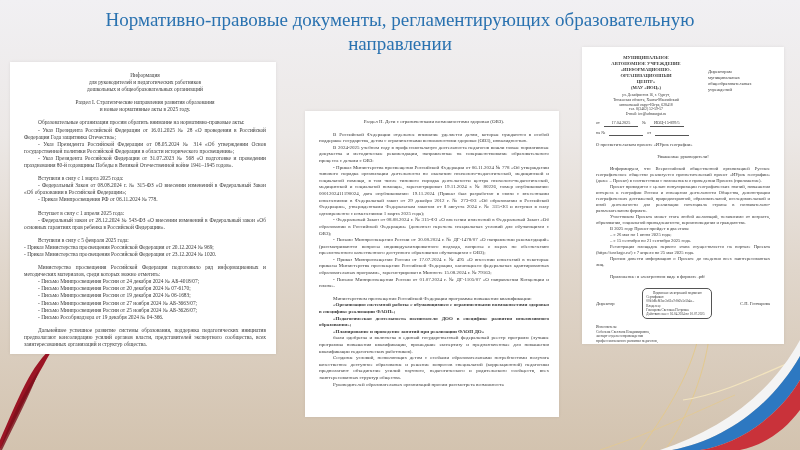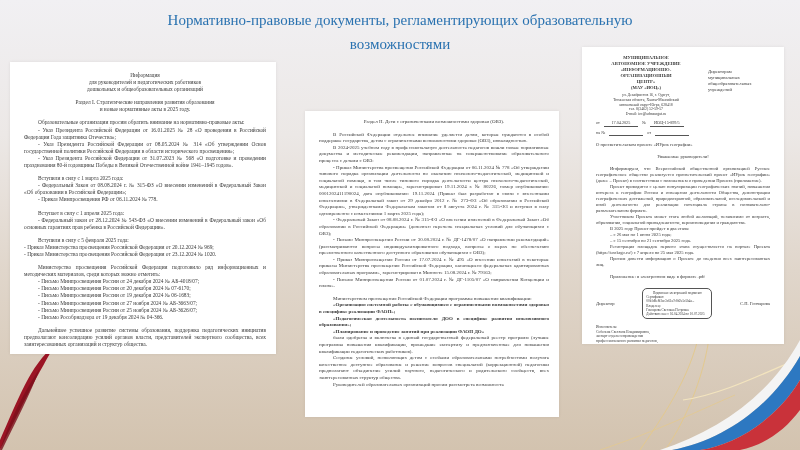--- a/index.html
+++ b/index.html
@@ -3,21 +3,21 @@
 <meta charset="utf-8">
 <style>
   html, body { margin:0; padding:0; }
   body {
     width:800px; height:450px; overflow:hidden; position:relative;
     font-family: "Liberation Serif", serif;
     background: linear-gradient(180deg, #f1f0f3 0%, #ece8e6 30%, #e0d6cb 60%, #d3c3af 100%);
   }
   .title {
     position:absolute; left:0; top:8px; width:800px; text-align:center;
-    color:#2a72b0; font-size:15px; line-height:24px;
+    color:#2a72b0; font-size:19px; line-height:24px;
   }
   .doc {
     position:absolute; background:#ffffff; color:#3a3a3a;
     box-shadow: 0 0 3px rgba(0,0,0,0.08);
     overflow:hidden; box-sizing:border-box;
     font-size:5.4px; line-height:7.1px;
   }
   .doc p { margin:0; }
   .c { text-align:center; }
   .j { text-align:justify; }
@@ -52,21 +52,21 @@
   <path d="M710 330 C 705 380, 680 430, 665 450" stroke="#e3c98f" stroke-width="1" fill="none"></path>
   <path d="M683 400 C 720 395, 760 375, 800 358" stroke="#f3e4be" stroke-width="1.2" fill="none"></path>
   <path d="M600 450 C 660 430, 700 410, 735 395" stroke="#e3c98f" stroke-width="0.8" fill="none"></path>
   <path d="M660 450 C 720 430, 770 395, 800 340 L 800 356 C 772 405, 725 440, 672 450 Z" fill="#f4f4f4"></path>
   <path d="M672 450 C 725 440, 772 405, 800 356 L 800 380 C 776 420, 735 445, 700 450 Z" fill="#2d78c1"></path>
   <path d="M700 450 C 735 445, 776 420, 800 380 L 800 410 C 785 430, 765 445, 740 450 Z" fill="#c9323a"></path>
 </svg>
 
 <div class="title">
   <div>Нормативно-правовые документы, регламентирующих образовательную</div>
-  <div>возможностями</div>
+  <div>направлении</div>
 </div>
 
 <div class="doc" id="doc-left">
   <p class="c">Информация</p>
   <p class="c">для руководителей и педагогических работников</p>
   <p class="c">дошкольных и общеобразовательных организаций</p>
   <div class="gap"></div>
   <p class="c">Раздел I. Стратегические направления развития образования</p>
   <p class="c">и новые нормативные акты в 2025 году.</p>
   <div class="gap"></div>

